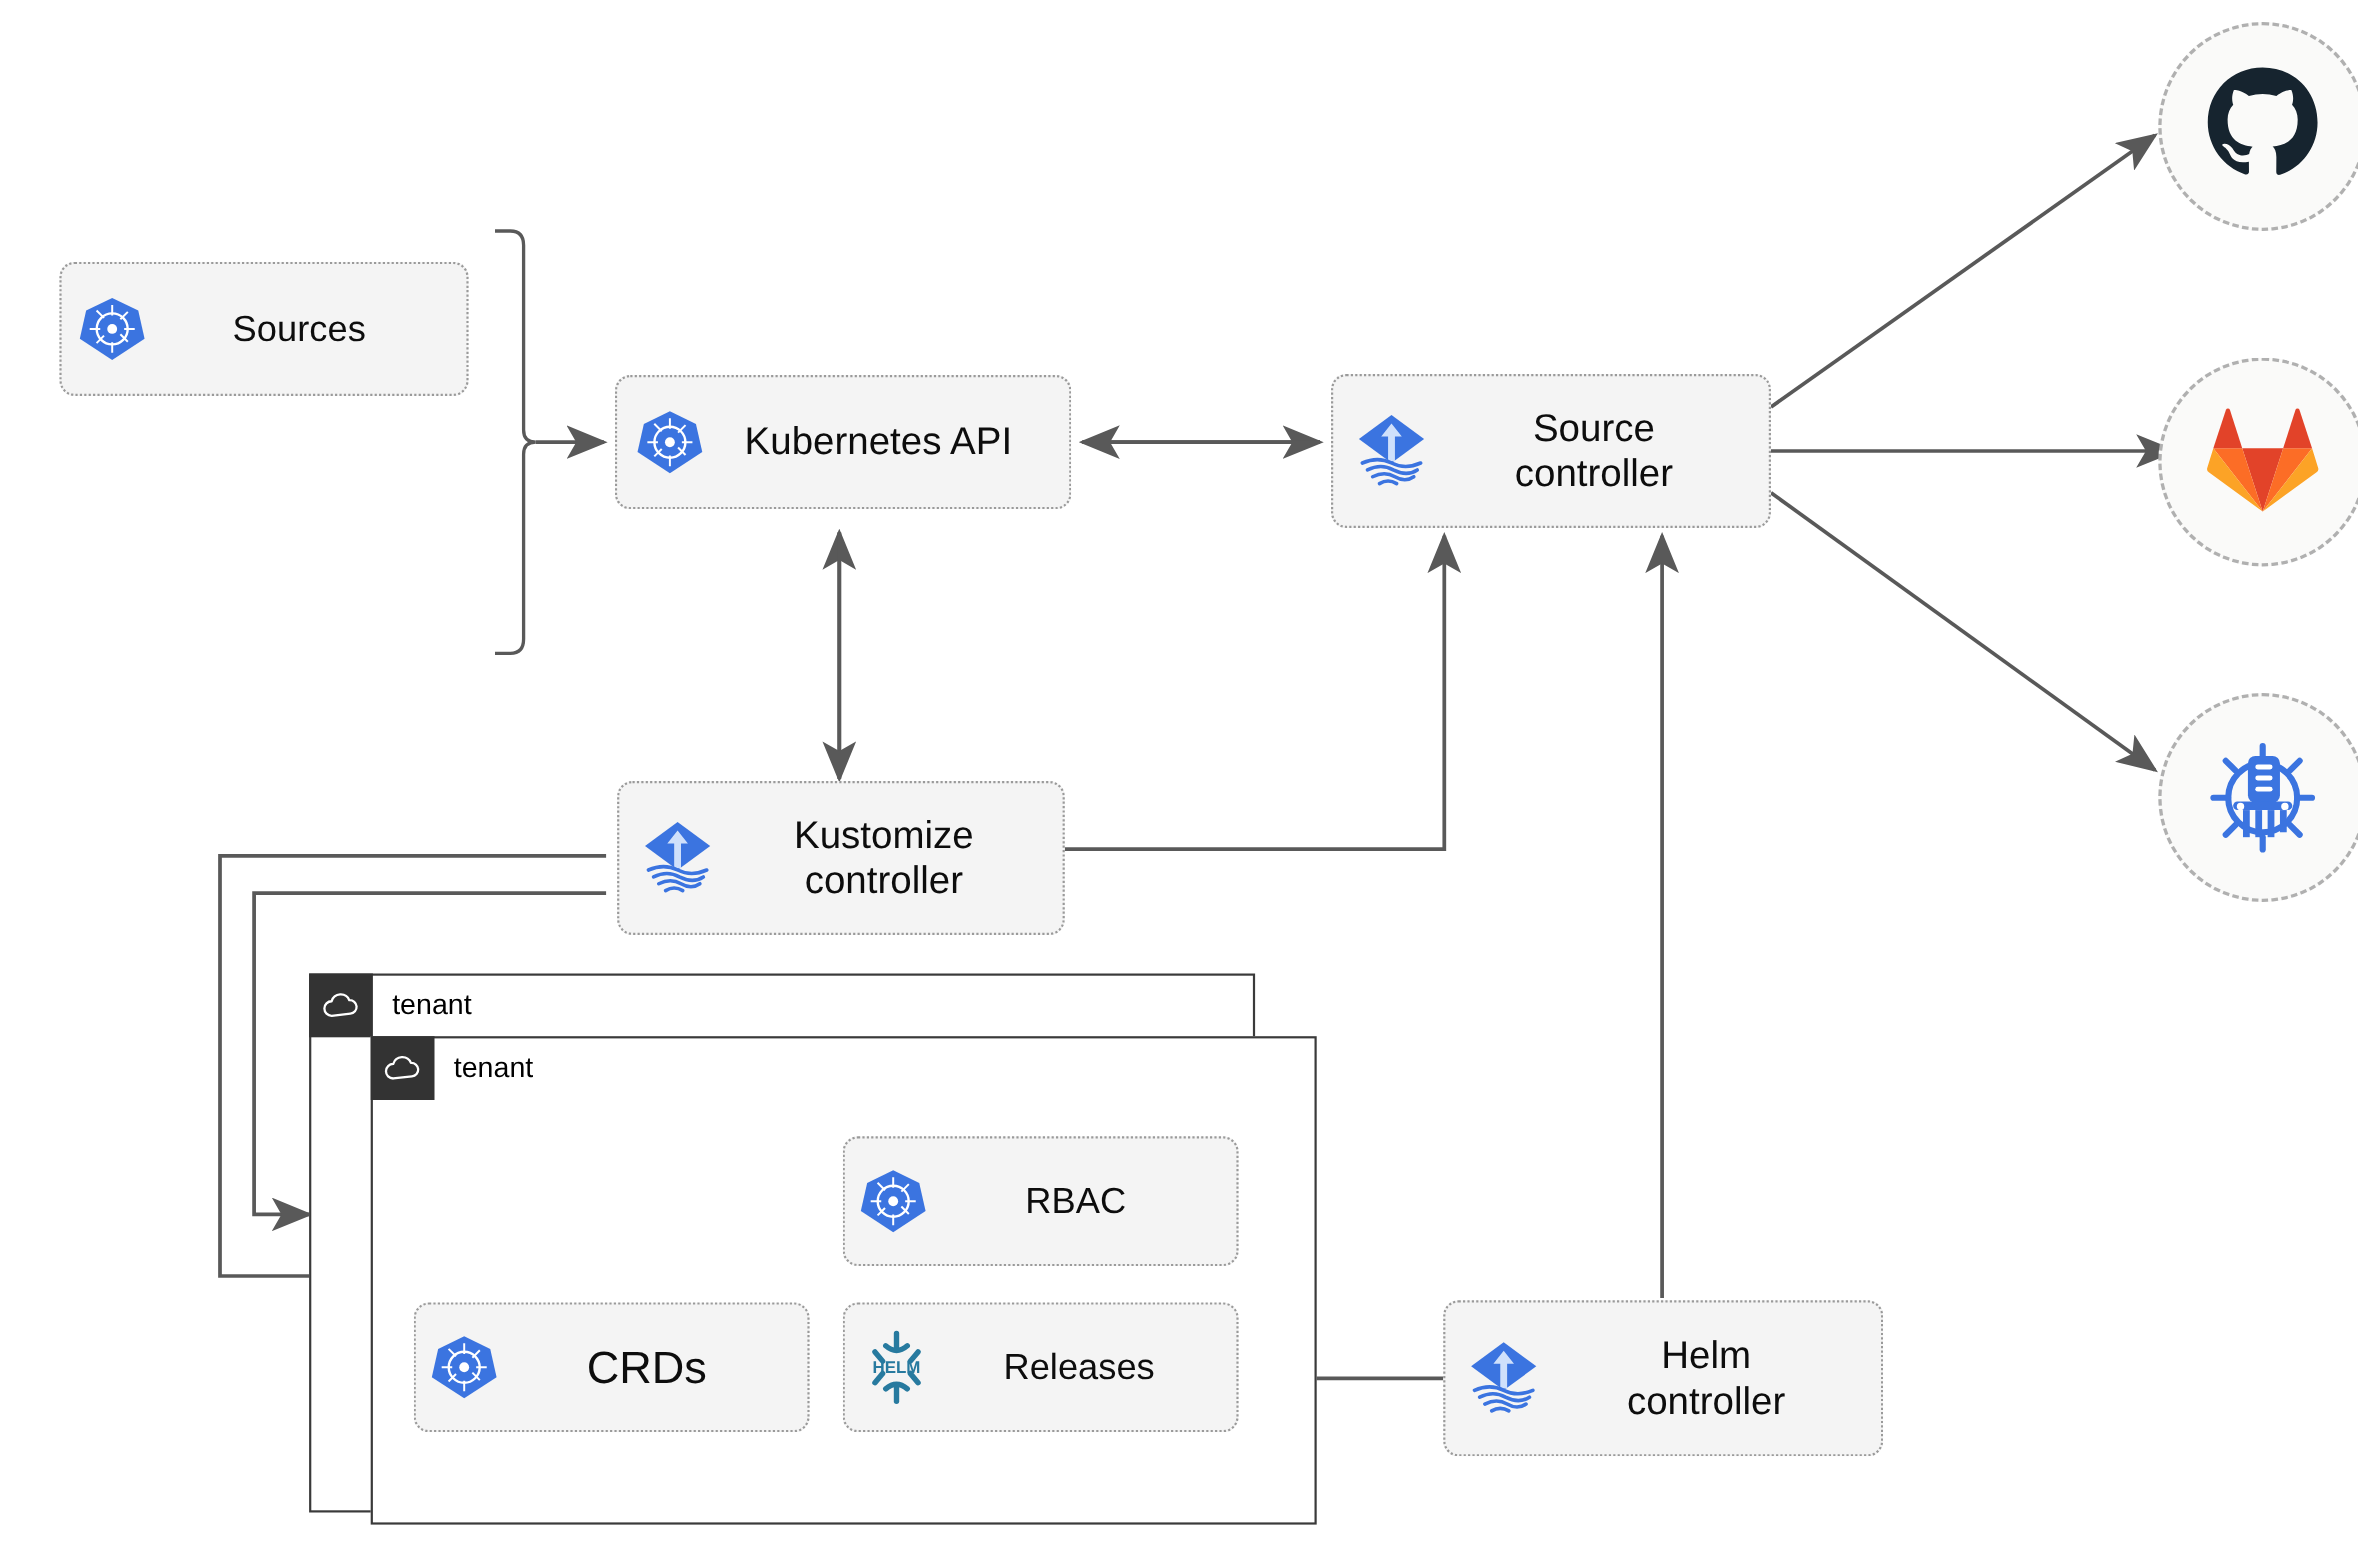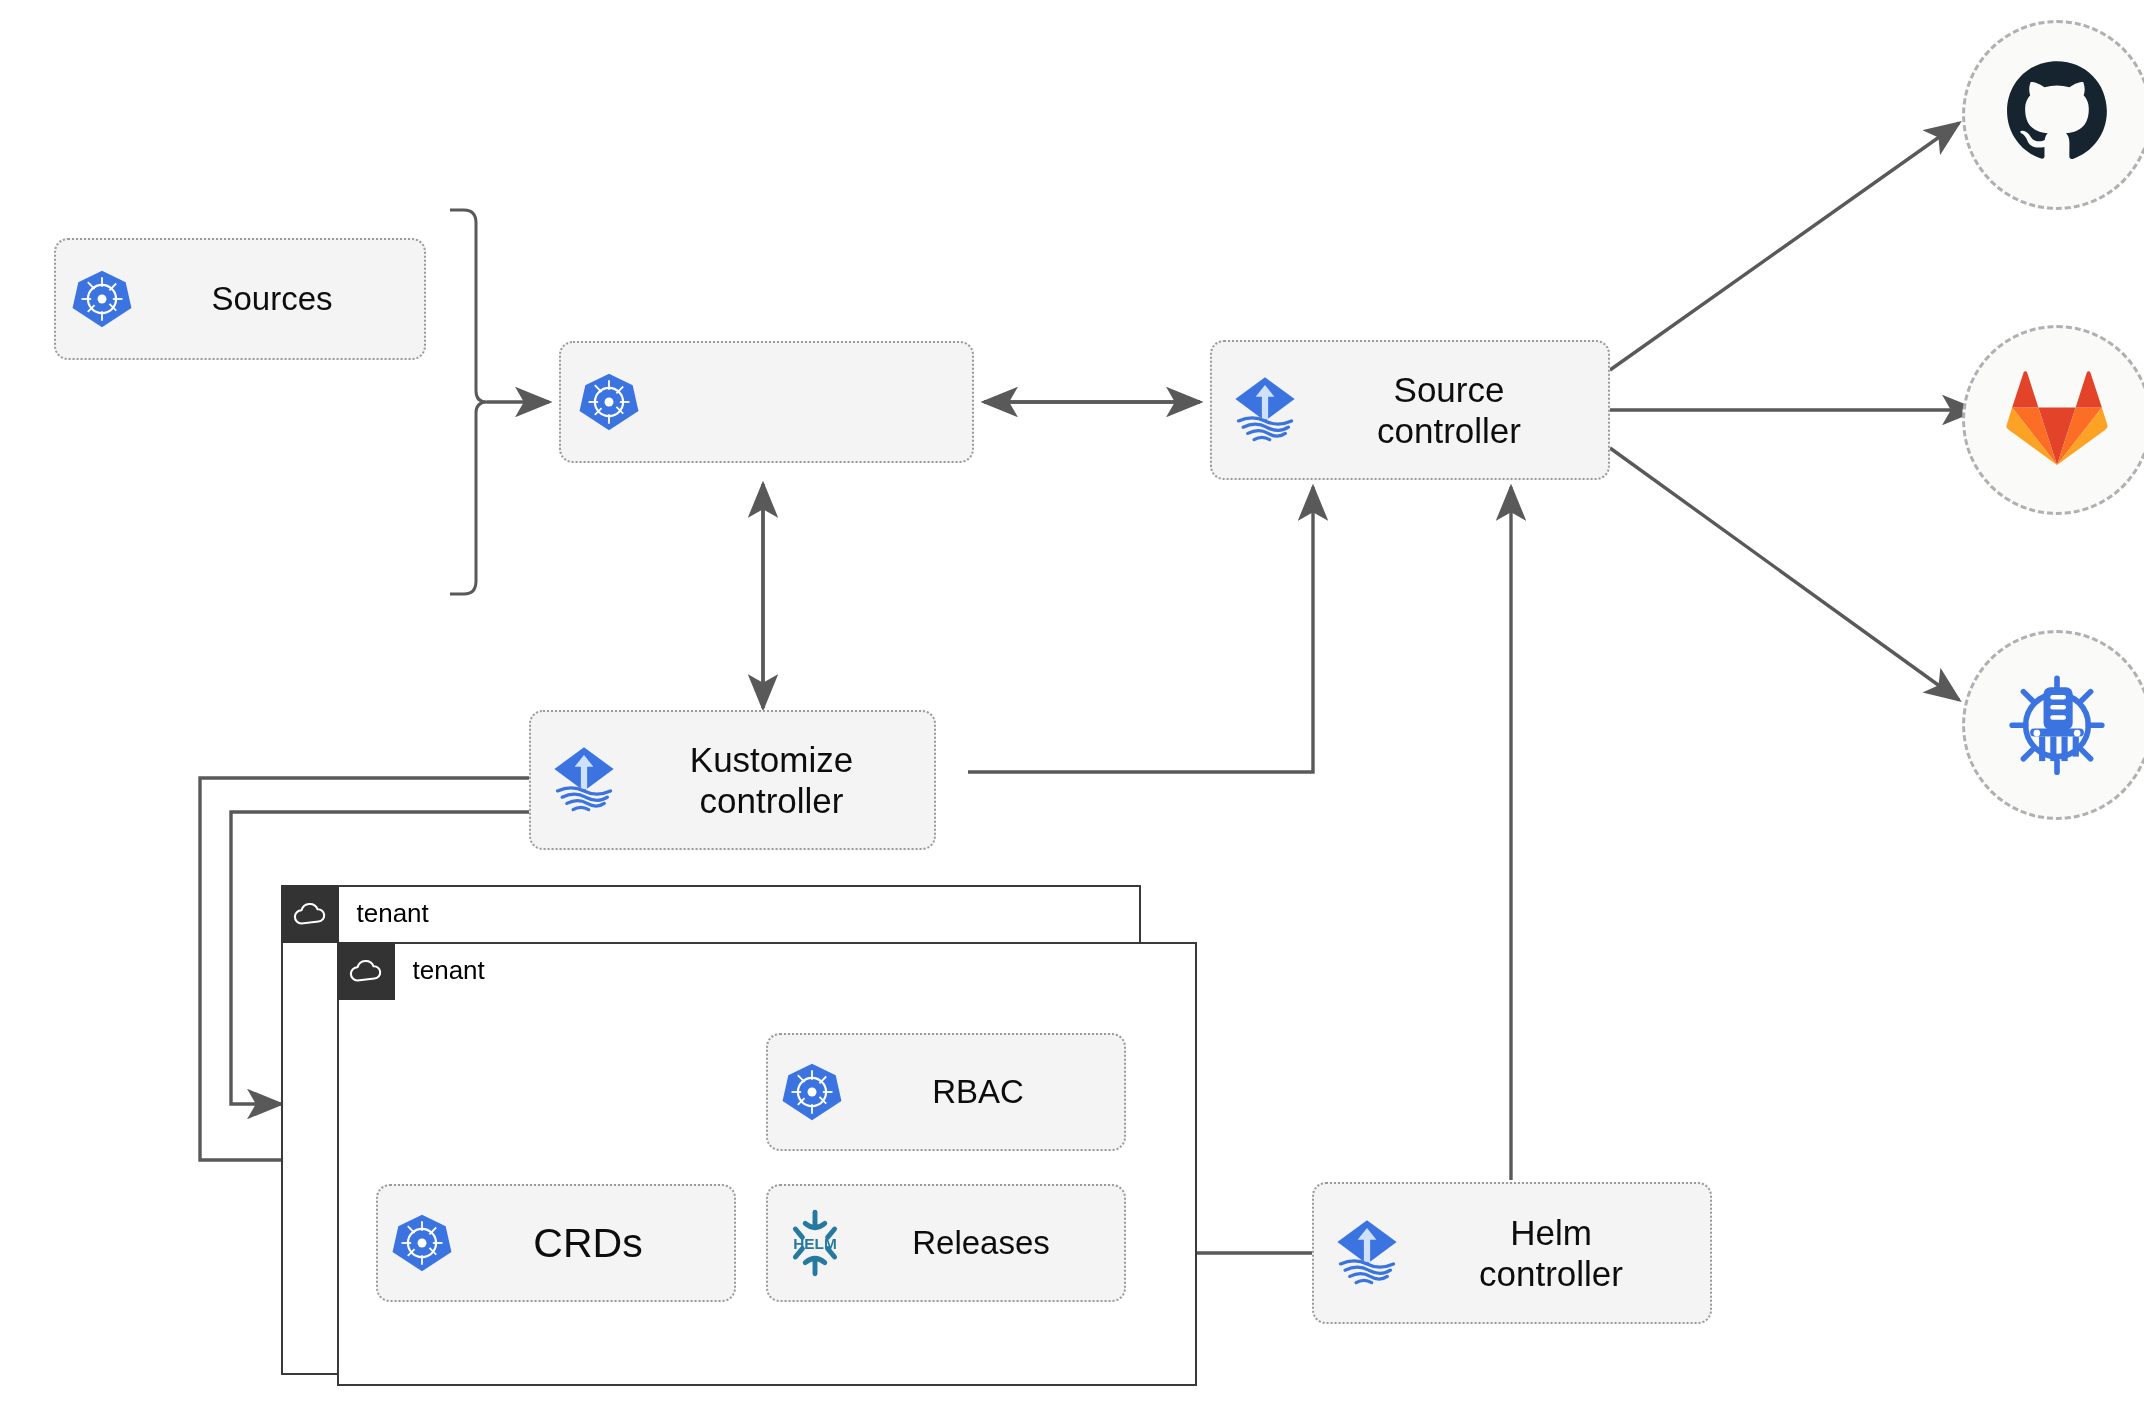--- a/index.html
+++ b/index.html
@@ -97,20 +97,21 @@
           <path d="M18,48.6 h15 v2.8 h-15 z"></path>
             <path d="M67,48.6 h15 v2.8 h-15 z"></path>
           <path d="M26.8,24.8 l2,-2 l10.6,10.6 l-2,2 z"></path>
             <path d="M60.6,58.6 l2,-2 l10.6,10.6 l-2,2 z"></path>
           <path d="M71.2,24.8 l2,2 l-10.6,10.6 l-2,-2 z"></path>
             <path d="M37.4,58.6 l2,2 l-10.6,10.6 l-2,-2 z"></path>
           <circle cx="50" cy="50" r="22" fill="none" stroke="#fff" stroke-width="3.4"></circle>
         </g>
       </svg>
     </span>
+    <span class="lbl" style="font-size:35px;">Kubernetes API</span>
   </div>
 
   <div class="node" style="left:1178px;top:340px;width:400px;height:140px;padding:0 14px;">
     <span class="ico">
       <svg class="flux" viewBox="0 0 100 100">
         <polygon points="50,8 88,36 50,64 12,36" fill="#3b74e0"></polygon>
         <path d="M50,18 L62,33 L54,33 L54,62 L46,62 L46,33 L38,33 z" fill="#cfe0fb"></path>
         <g stroke="#3b74e0" stroke-width="4.2" fill="none" stroke-linecap="round">
           <path d="M16,64 Q34,56 50,64 Q66,72 84,64"></path>
           <path d="M22,72 Q38,64 52,72 Q68,80 80,72"></path>
@@ -118,21 +119,21 @@
           <path d="M36,88 Q46,82 56,88"></path>
         </g>
       </svg>
     </span>
     <span class="lbl" style="font-size:35px;">
       <span>Source</span><br>
       <span>controller</span>
     </span>
   </div>
 
-  <div class="node" style="left:497px;top:710px;width:407px;height:140px;padding:0 14px;">
+  <div class="node" style="left:529px;top:710px;width:407px;height:140px;padding:0 14px;">
     <span class="ico">
       <svg class="flux" viewBox="0 0 100 100">
         <polygon points="50,8 88,36 50,64 12,36" fill="#3b74e0"></polygon>
         <path d="M50,18 L62,33 L54,33 L54,62 L46,62 L46,33 L38,33 z" fill="#cfe0fb"></path>
         <g stroke="#3b74e0" stroke-width="4.2" fill="none" stroke-linecap="round">
           <path d="M16,64 Q34,56 50,64 Q66,72 84,64"></path>
           <path d="M22,72 Q38,64 52,72 Q68,80 80,72"></path>
           <path d="M28,80 Q42,73 54,80 Q66,87 76,80"></path>
           <path d="M36,88 Q46,82 56,88"></path>
         </g>

